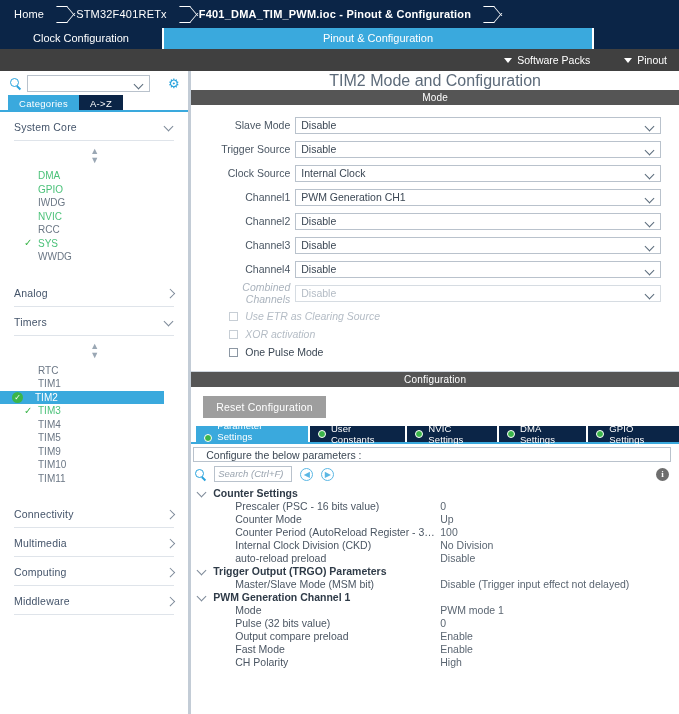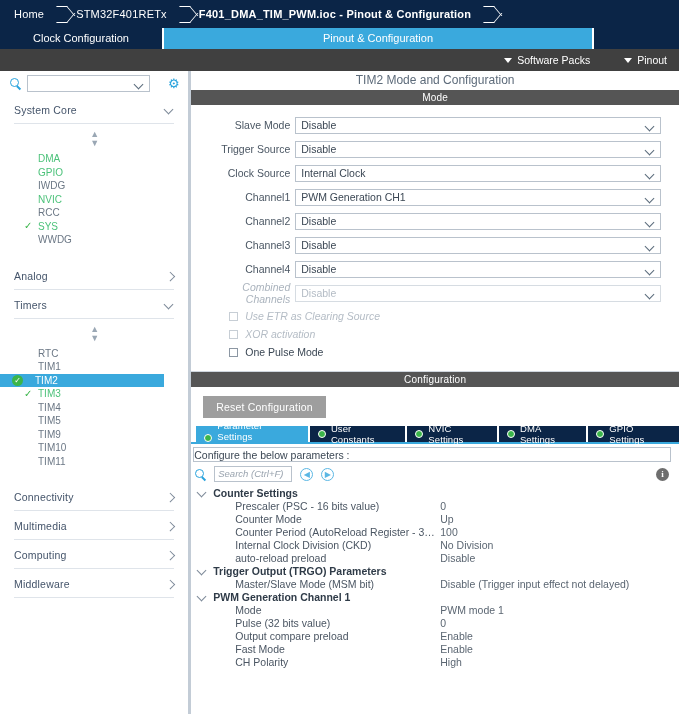--- a/index.html
+++ b/index.html
@@ -282,21 +282,21 @@
     flex: 1 1 auto;
     display: flex;
     flex-direction: column;
     height: 643px;
     overflow: hidden;
   }
   .panel-title {
     height: 19px;
     line-height: 19px;
     text-align: center;
-    font-size: 12px;
+    font-size: 16px;
     color: #5d6b7a;
     background: #ffffff;
     border-radius: 6px;
   }
   .band {
     height: 15px;
     line-height: 15px;
     text-align: center;
     background: #555555;
     color: #ffffff;
@@ -389,21 +389,21 @@
     border: 1px solid #ffffff;
     flex: 0 0 8px;
   }
   .cfg-note {
     margin: 3px 8px 0 2px;
     height: 15px;
     line-height: 15px;
     border: 1px solid #b9c2cc;
     font-size: 10.5px;
     color: #3b4754;
-    padding-left: 0;
+    padding-left: 12px;
   }
   .search-row {
     display: flex;
     align-items: center;
     gap: 8px;
     padding: 4px 10px 4px 4px;
   }
   .search-inp {
     width: 78px;
     height: 16px;
@@ -504,20 +504,24 @@
   <div class="sidebar">
 
     <div class="side-search">
       <span class="mag"></span>
       <div class="side-combo">
         <span class="chev-thin"></span>
       </div>
       <div class="gear">⚙</div>
     </div>
 
+    <div class="side-tabs">
+      <div class="side-tab active">Categories</div>
+      <div class="side-tab inactive">A-&gt;Z</div>
+    </div>
 
     <div class="side-scroll">
 
       <div class="cat">
         <span class="cat-label">System Core</span>
         <span class="arw-d"></span>
       </div>
       <div class="updown">▲<br>▼</div>
       <div class="peri-list">
         <div class="peri green">

